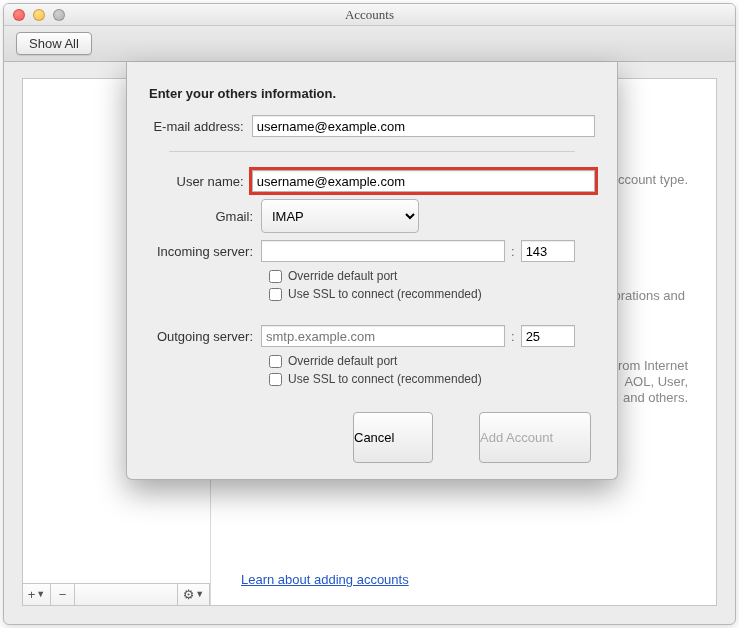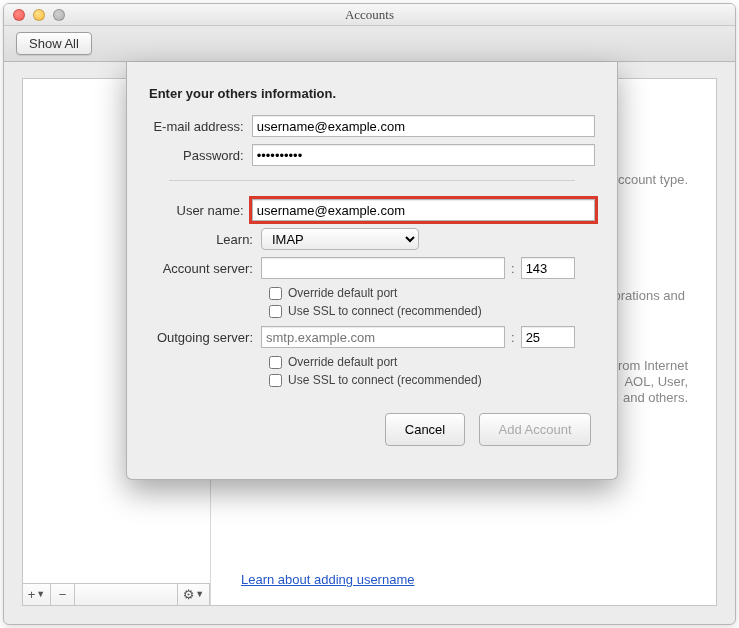--- a/index.html
+++ b/index.html
@@ -165,21 +165,21 @@
     border: 1px solid #b6b6b6;
     background: #fff;
     box-shadow: inset 0 1px 1px rgba(0,0,0,0.08);
     height: 22px;
   }
   .input-main { width: 376px; }
   .input-server { width: 244px; }
   .input-port { width: 54px; }
   .select-type {
     width: 158px;
-    height: 22px;
+    height: 34px;
     font-size: 13px;
     border: 1px solid #b6b6b6;
     border-radius: 4px;
     background: linear-gradient(to bottom, #fefefe, #ececec);
     padding-left: 6px;
   }
   .highlight-red {
     outline: 3px solid #d93a2b;
     outline-offset: 0;
   }
@@ -202,26 +202,27 @@
     display: flex;
     justify-content: flex-end;
     gap: 14px;
     margin-top: 26px;
     padding-right: 4px;
   }
   .sheet-btn {
     background: linear-gradient(to bottom, #fefefe, #e8e8e8);
     border: 1px solid #adadad;
     border-radius: 4px;
-    padding: 8px 0;
+    padding: 17px 0;
     width: 112px;
     font-size: 13px;
-    text-align: center;
+    text-align: left;
     box-shadow: 0 1px 0 rgba(255,255,255,0.6) inset;
     cursor: default;
+    margin-left: 32px;
   }
   .sheet-btn.disabled { color: #aaa; }
   .chev { font-size: 9px; margin-left: 1px; position: relative; top: -1px;}
 </style>
 </head>
 <body>
 
 <div class="window">
 
   <div class="titlebar">
@@ -254,69 +255,65 @@
         </div>
       </div>
     </div>
 
     <div class="main-pane">
       <div class="bg-text" style="top:92px; right:28px;">ed, select an account type.</div>
       <div class="bg-text" style="top:208px; right:31px;">orations and</div>
       <div class="bg-text" style="top:278px; right:28px;">e from Internet</div>
       <div class="bg-text" style="top:294px; right:28px;">AOL, User,</div>
       <div class="bg-text" style="top:310px; right:28px;">and others.</div>
-      <a class="learn-link">Learn about adding username</a>
+      <a class="learn-link">Learn about adding accounts</a>
     </div>
   </div>
 
   <div class="sheet">
     <h3>Enter your others information.</h3>
 
     <div class="form-row">
       <div class="form-label">E-mail address:</div>
       <input class="text-input input-main" value="username@example.com" style="">
     </div>
 
-    <div class="form-row">
-      <div class="form-label">Password:</div>
-      <input class="text-input input-main" value="••••••••••" style="">
-    </div>
 
 
     <hr class="hr">
 
     <div class="form-row">
       <div class="form-label">User name:</div>
       <input class="text-input input-main highlight-red" value="username@example.com" style="">
     </div>
 
     <div class="form-row">
-      <div class="form-label">Learn:</div>
+      <div class="form-label">Gmail:</div>
       <select class="select-type">
         <option>IMAP</option>
       </select>
     </div>
 
     <div class="form-row">
-      <div class="form-label">Account server:</div>
+      <div class="form-label">Incoming server:</div>
       <input class="text-input input-server" value="" style="">
       <span class="port-sep">:</span>
       <input class="text-input input-port" value="143" style="">
     </div>
 
     <div class="checkbox-row">
       <input type="checkbox" style="">
       <span>Override default port</span>
     </div>
     <div class="checkbox-row">
       <input type="checkbox" style="">
       <span>Use SSL to connect (recommended)</span>
     </div>
 
-    <div class="form-row" style="margin-top:8px;">
+    <div class="form-row" style="margin-top:24px;">
       <div class="form-label">Outgoing server:</div>
       <input class="text-input input-server" placeholder="smtp.example.com" style="">
       <span class="port-sep">:</span>
       <input class="text-input input-port" value="25" style="">
     </div>
 
     <div class="checkbox-row">
       <input type="checkbox" style="">
       <span>Override default port</span>
     </div>

